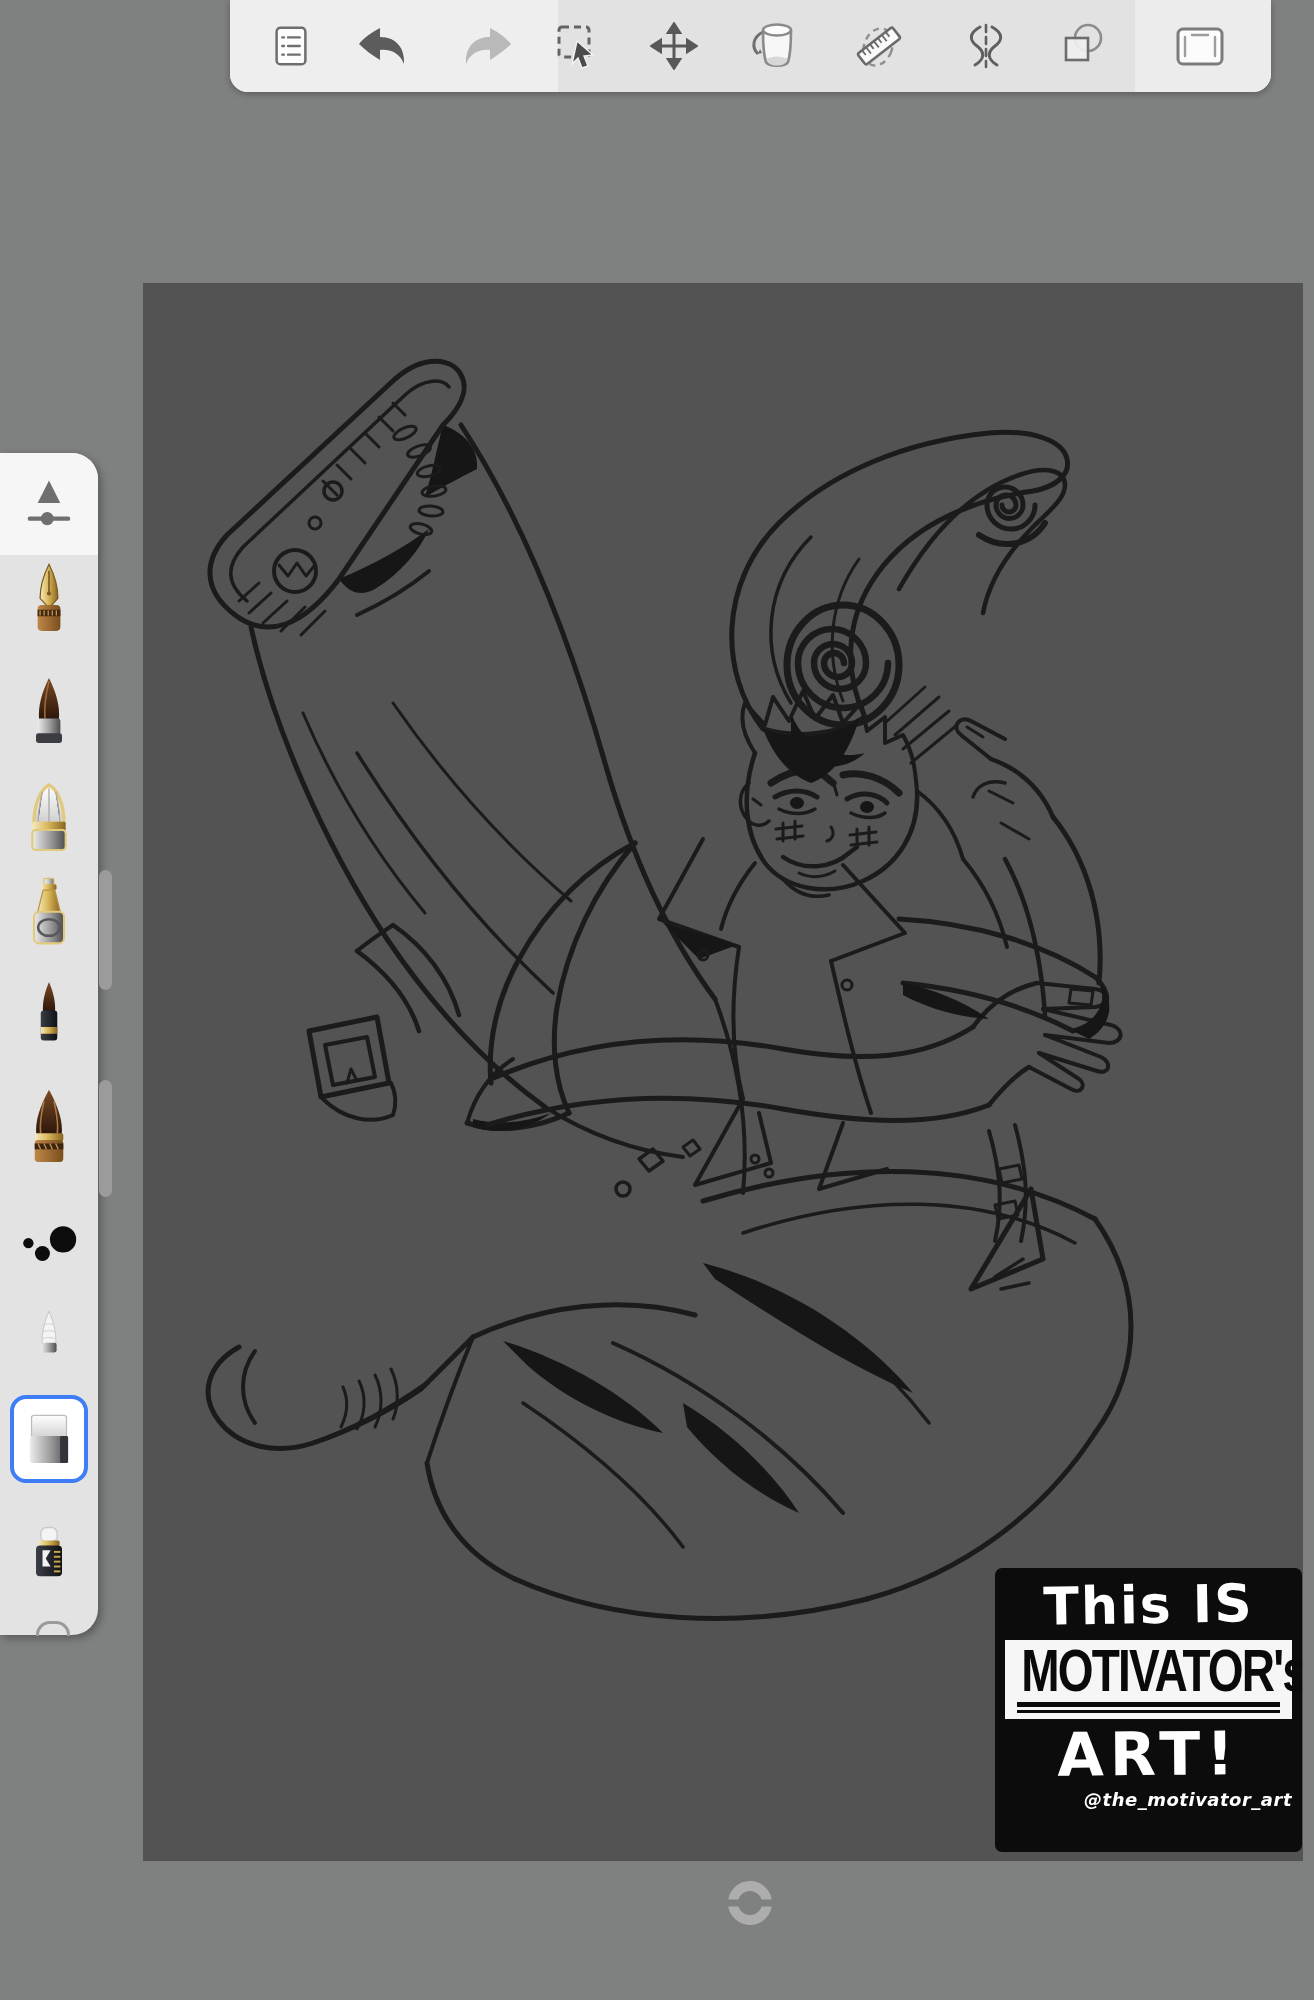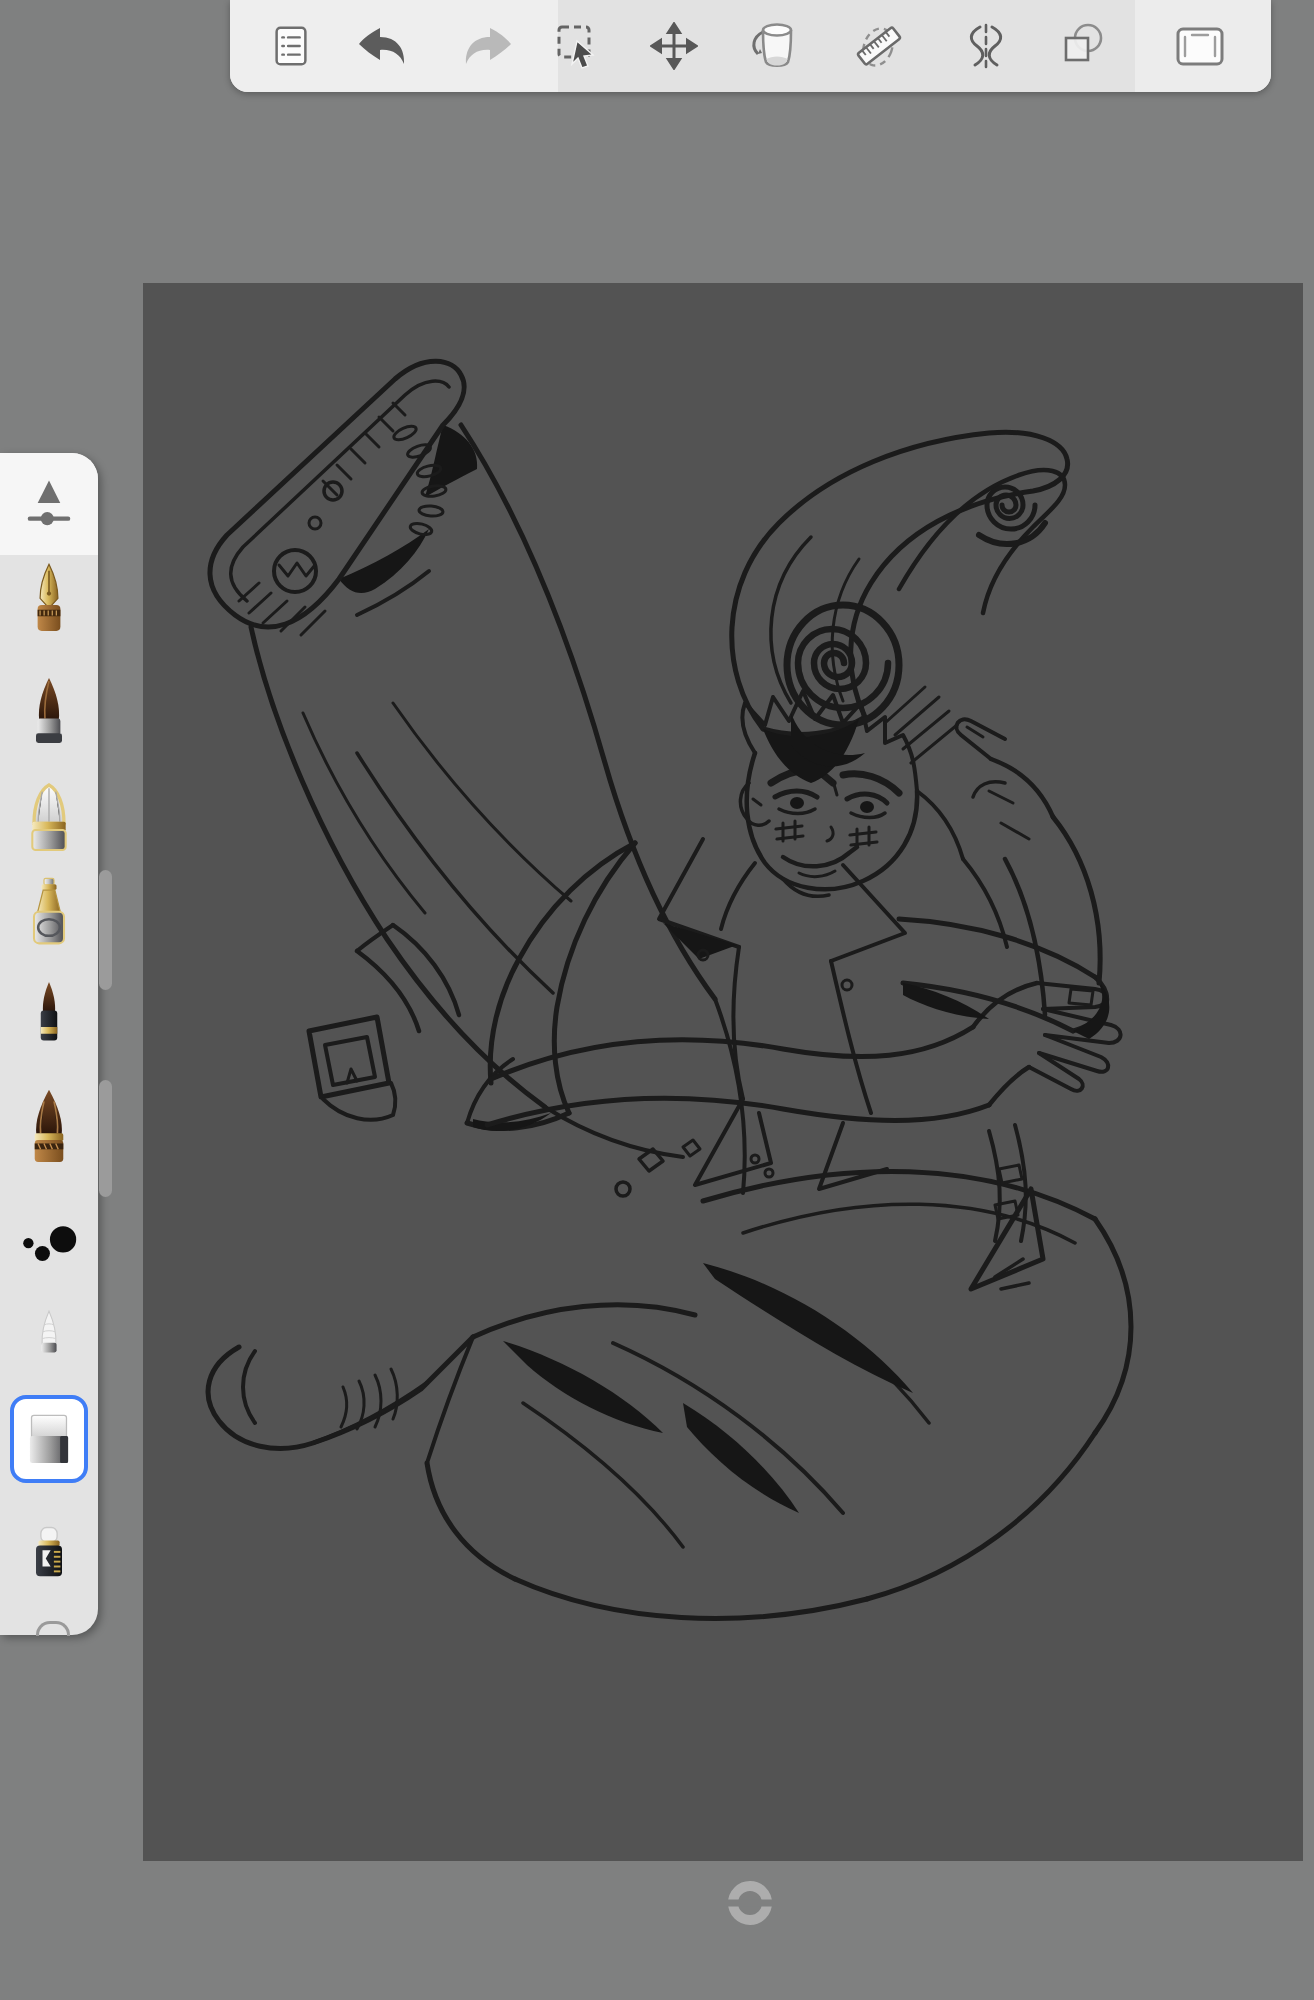--- a/index.html
+++ b/index.html
@@ -317,20 +317,30 @@
     <g>
       <path d="M872,842 C884,886 886,920 878,958" stroke-width="4"></path>
       <path d="M846,848 C858,890 860,922 852,958" stroke-width="4"></path>
       <path d="M856,886 l20,-4 l3,14 l-20,4 Z" stroke-width="3"></path>
       <path d="M852,922 l20,-4 l3,14 l-20,4 Z" stroke-width="3"></path>
       <path d="M828,1032 L888,932 L900,1002 Z" stroke-width="5" transform="translate(0,-26)"></path>
       <path d="M852,994 L880,976 M858,1006 L886,1000" stroke-width="3.5"></path>
     </g>
   </svg>
 
+  <div class="watermark">
+    <div class="wm-line1">This IS</div>
+    <div class="wm-band">
+      <span class="wm-band-text">MOTIVATOR's</span>
+      <div class="wm-rule r1"></div>
+      <div class="wm-rule r2"></div>
+    </div>
+    <div class="wm-line3">ART!</div>
+    <div class="wm-handle">@the_motivator_art</div>
+  </div>
 </div>
 
 <div class="toolbar">
   <div class="tb-seg s1"></div>
   <div class="tb-seg s2"></div>
   <div class="tb-seg s3"></div>
 
   <div class="tb-btn" style="left:61px">
     <svg width="46" height="46" viewBox="0 0 48 48">
       <rect x="9" y="5" width="30" height="38" rx="4" fill="#fcfcfc" stroke="#6e6e6e" stroke-width="2.6"></rect>

